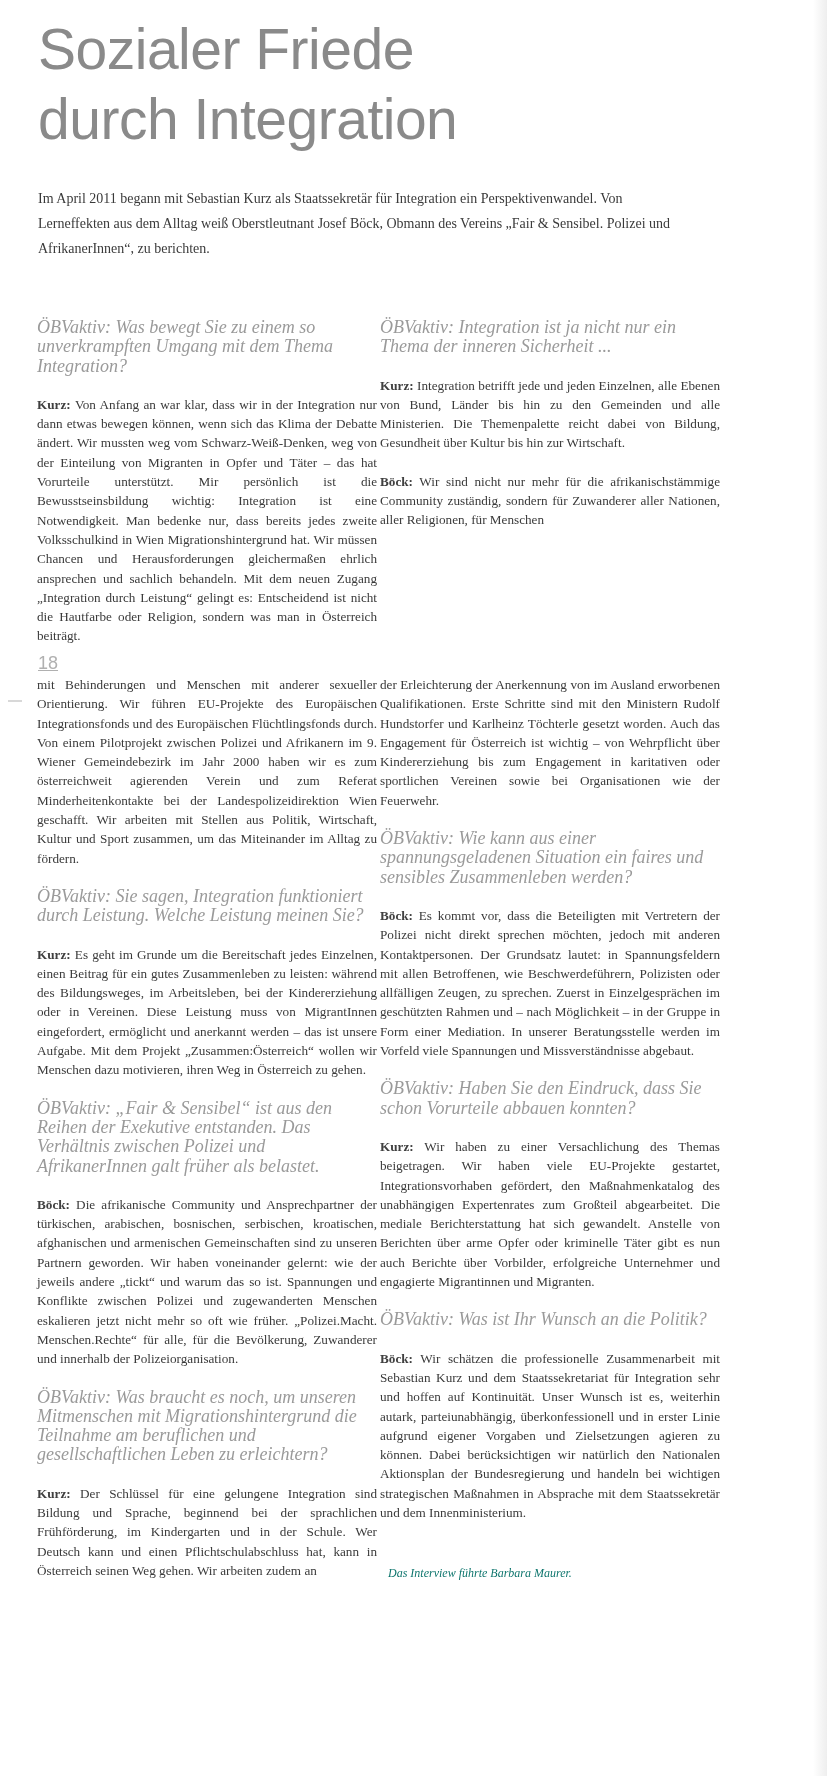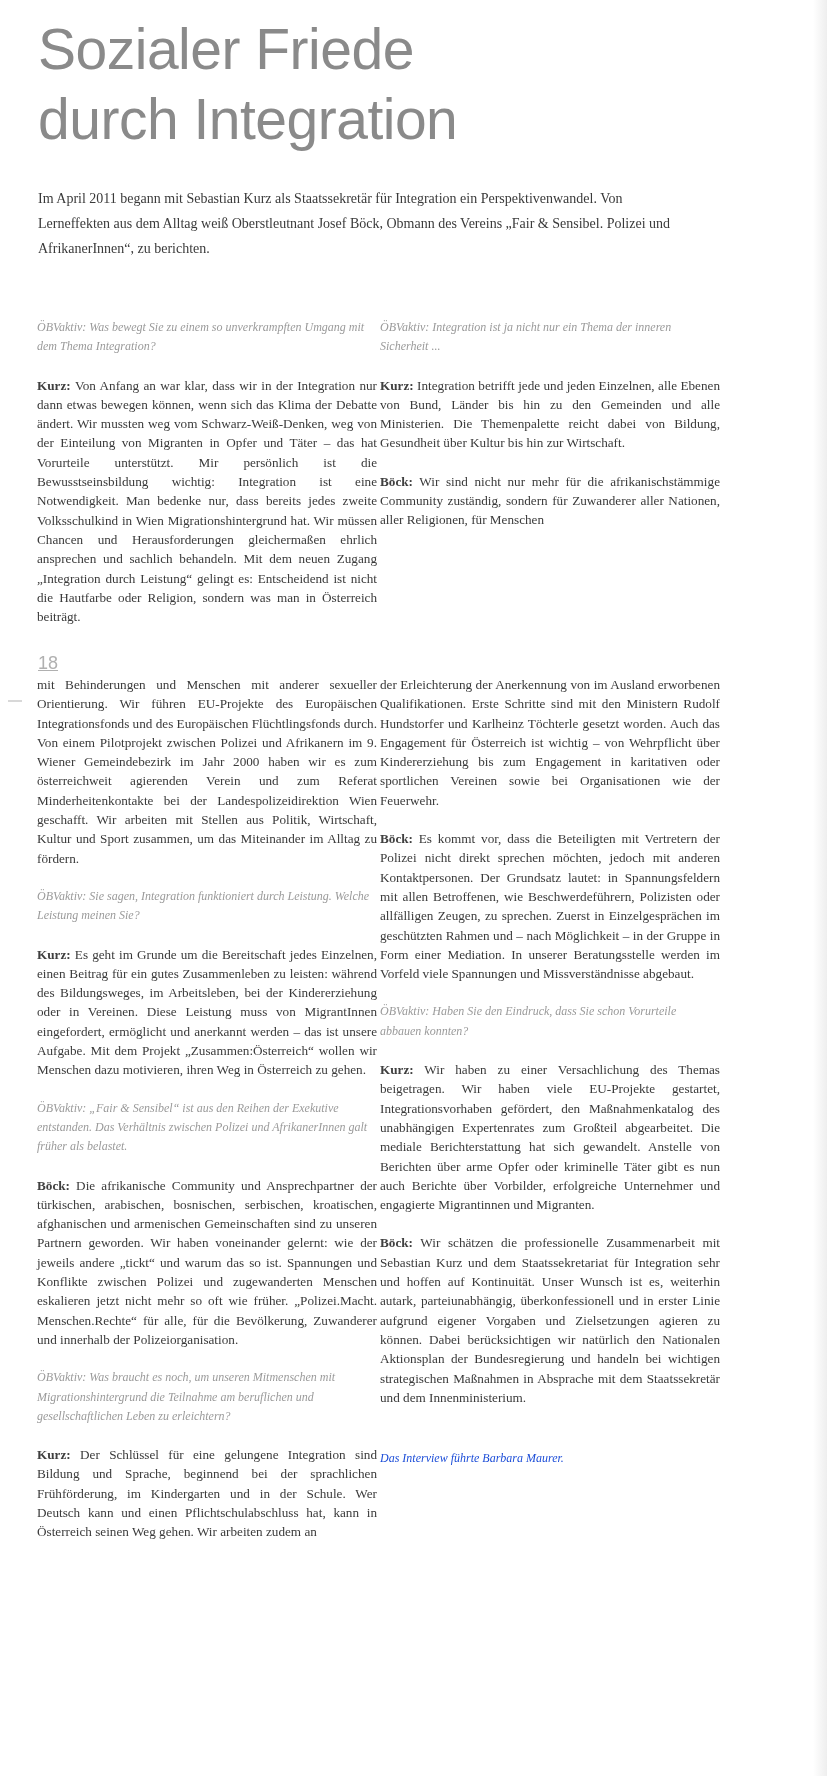--- a/index.html
+++ b/index.html
@@ -31,25 +31,25 @@
       position: absolute; width: 340px;
       font-size: 13.2px; line-height: 19.3px;
       text-align: justify; hyphens: manual;
     }
     .col-tl { left: 37px;  top: 318px; }
     .col-tr { left: 380px; top: 318px; }
     .col-bl { left: 37px;  top: 675px; }
     .col-br { left: 380px; top: 675px; }
     .q {
       font-style: italic; color: #9a9a9a; margin: 0 0 19px 0;
-      text-align: left; font-size: 12px; line-height: 19.3px;
+      text-align: left; font-size: 18px; line-height: 19.3px;
     }
     .a { margin: 0 0 19px 0; color: #3a3a3a; }
     .speaker { font-weight: bold; color: #404040; }
-    .credit { font-style: italic; color: #1d4ed8; margin: 42px 0 0 0; font-size: 12px; }
+    .credit { font-style: italic; color: #0f766e; margin: 42px 0 0 8px; font-size: 12px; }
     .page-number {
       position: absolute; left: 38px; top: 653px;
       font-family: "Liberation Sans", "DejaVu Sans", sans-serif;
       font-size: 18px; color: #b0b0b0; text-decoration: underline;
     }
     .margin-mark { position: absolute; left: 8px; top: 700px; width: 14px; height: 2px; background: #d8d8d8; }
   </style>
 </head>
 <body>
 
@@ -100,28 +100,30 @@
     </p>
     <p class="q">ÖBVaktiv: Was braucht es noch, um unseren Mitmenschen mit Migrationshintergrund die Teilnahme am beruflichen und gesellschaftlichen Leben zu erleichtern?</p>
     <p class="a">
       <span class="speaker">Kurz:</span>
       <span>Der Schlüssel für eine gelungene Integration sind Bildung und Sprache, beginnend bei der sprachlichen Frühförderung, im Kindergarten und in der Schule. Wer Deutsch kann und einen Pflichtschulabschluss hat, kann in Österreich seinen Weg gehen. Wir arbeiten zudem an</span>
     </p>
   </div>
 
   <div class="col col-br">
     <p class="a">der Erleichterung der Anerkennung von im Ausland erworbenen Qualifikationen. Erste Schritte sind mit den Ministern Rudolf Hundstorfer und Karlheinz Töchterle gesetzt worden. Auch das Engagement für Österreich ist wichtig – von Wehrpflicht über Kindererziehung bis zum Engagement in karitativen oder sportlichen Vereinen sowie bei Organisationen wie der Feuerwehr.</p>
+    <p class="q">ÖBVaktiv: Wie kann aus einer spannungsgeladenen Situation ein faires und sensibles Zusammenleben werden?</p>
     <p class="a">
       <span class="speaker">Böck:</span>
       <span>Es kommt vor, dass die Beteiligten mit Vertretern der Polizei nicht direkt sprechen möchten, jedoch mit anderen Kontaktpersonen. Der Grundsatz lautet: in Spannungsfeldern mit allen Betroffenen, wie Beschwerdeführern, Polizisten oder allfälligen Zeugen, zu sprechen. Zuerst in Einzelgesprächen im geschützten Rahmen und – nach Möglichkeit – in der Gruppe in Form einer Mediation. In unserer Beratungsstelle werden im Vorfeld viele Spannungen und Missverständnisse abgebaut.</span>
     </p>
     <p class="q">ÖBVaktiv: Haben Sie den Eindruck, dass Sie schon Vorurteile abbauen konnten?</p>
     <p class="a">
       <span class="speaker">Kurz:</span>
       <span>Wir haben zu einer Versachlichung des Themas beigetragen. Wir haben viele EU-Projekte gestartet, Integrationsvorhaben gefördert, den Maßnahmenkatalog des unabhängigen Expertenrates zum Großteil abgearbeitet. Die mediale Berichterstattung hat sich gewandelt. Anstelle von Berichten über arme Opfer oder kriminelle Täter gibt es nun auch Berichte über Vorbilder, erfolgreiche Unternehmer und engagierte Migrantinnen und Migranten.</span>
     </p>
+    <p class="q">ÖBVaktiv: Was ist Ihr Wunsch an die Politik?</p>
     <p class="a">
       <span class="speaker">Böck:</span>
       <span>Wir schätzen die professionelle Zusammenarbeit mit Sebastian Kurz und dem Staatssekretariat für Integration sehr und hoffen auf Kontinuität. Unser Wunsch ist es, weiterhin autark, parteiunabhängig, überkonfessionell und in erster Linie aufgrund eigener Vorgaben und Zielsetzungen agieren zu können. Dabei berücksichtigen wir natürlich den Nationalen Aktionsplan der Bundesregierung und handeln bei wichtigen strategischen Maßnahmen in Absprache mit dem Staatssekretär und dem Innenministerium.</span>
     </p>
     <p class="credit">Das Interview führte Barbara Maurer.</p>
   </div>
 </div>
 
 </body></html>

